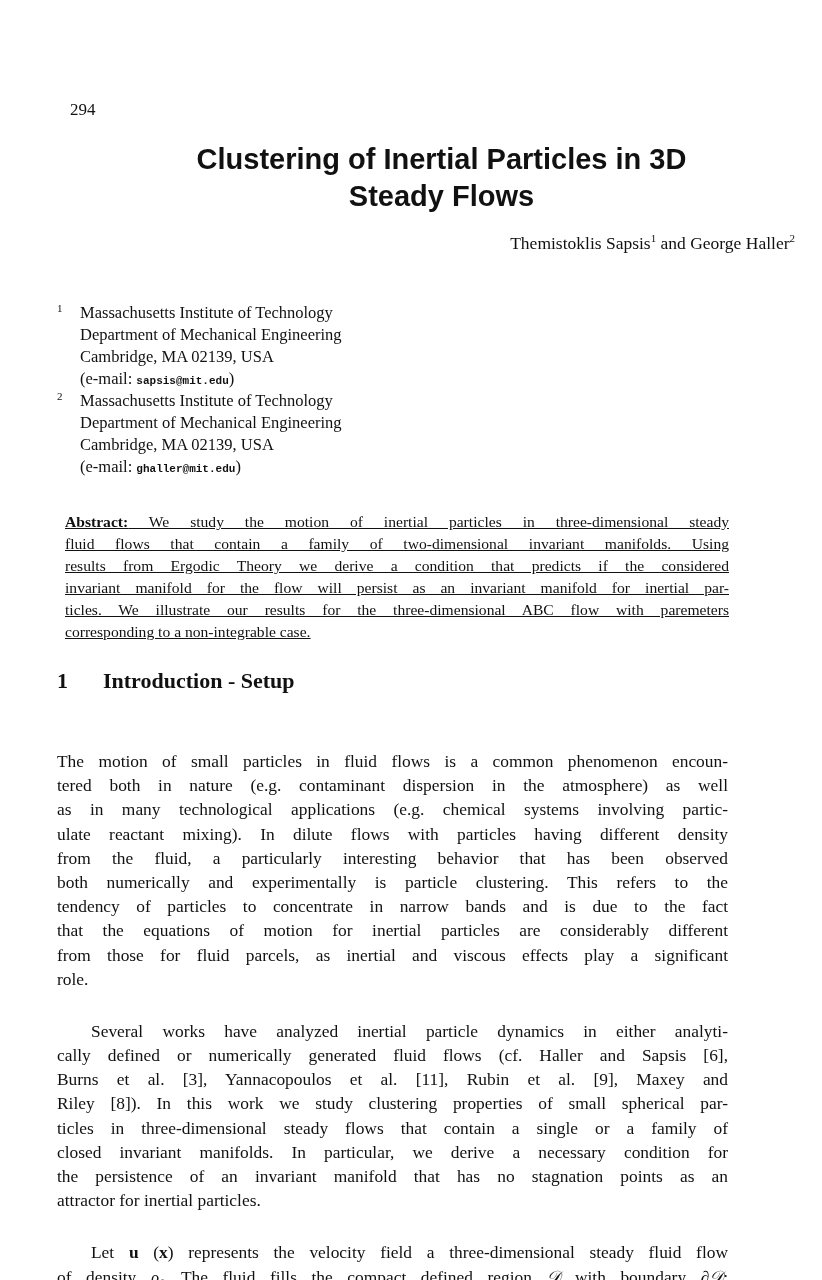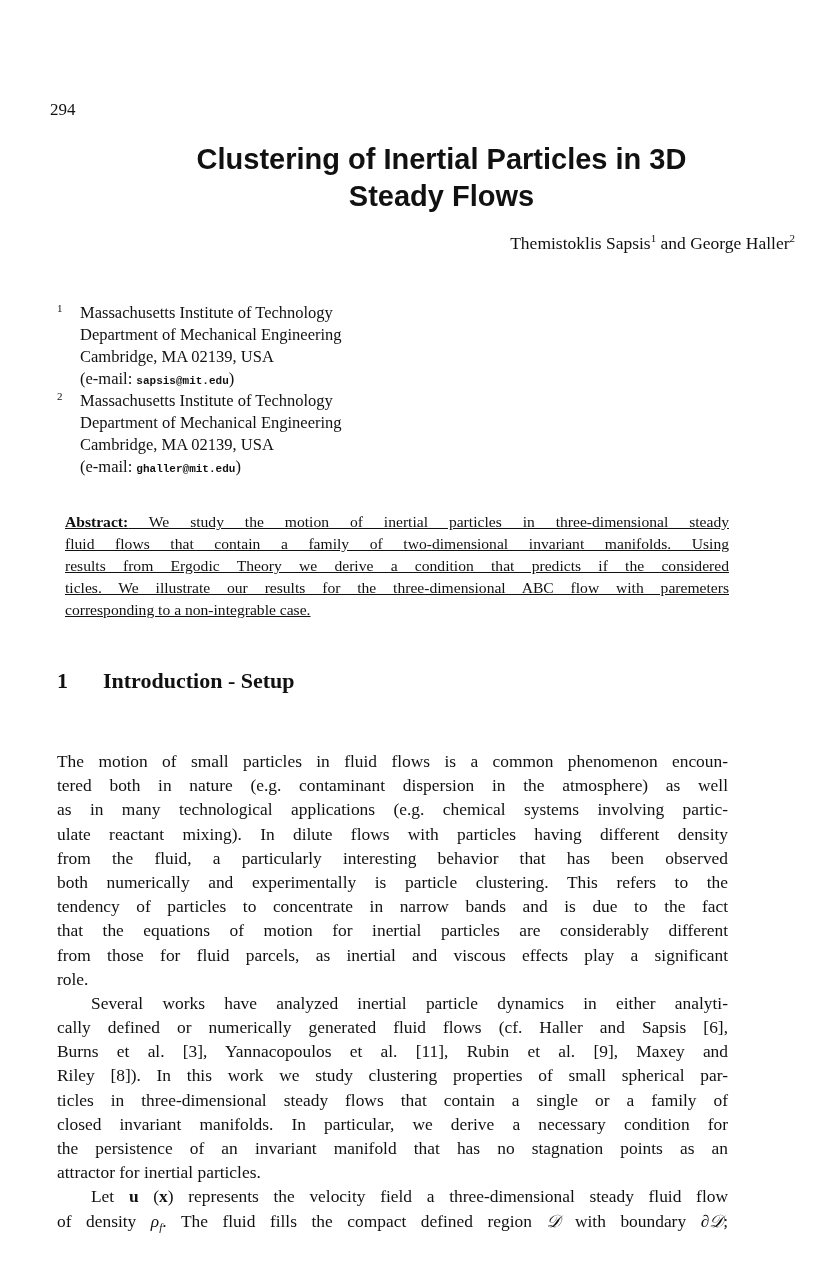--- a/index.html
+++ b/index.html
@@ -2,21 +2,21 @@
 <html><head>
 <meta charset="utf-8">
 <style>
   html, body { margin: 0; padding: 0; background: #ffffff; }
   body {
     width: 822px; height: 1280px; position: relative; overflow: hidden;
     font-family: "DejaVu Serif", "Liberation Serif", serif;
     color: #111;
   }
   .abs { position: absolute; }
-  .pagenum { left: 50px; top: 100px; font-size: 17px; font-family: "Liberation Serif", serif; }
+  .pagenum { left: 70px; top: 100px; font-size: 17px; font-family: "Liberation Serif", serif; }
   .title {
     left: 0; width: 795px; top: 141px; text-align: center;
     font-family: Liberation Sans, sans-serif; font-weight: bold; font-size: 29px; line-height: 37px; margin-left: 44px;
   }
   .authors {
     left: 0; width: 795px; top: 232px; text-align: right;
     font-family: "Liberation Serif", serif; font-size: 17.5px;
   }
   .authors sup { font-size: 11px; }
   .affil {
@@ -38,21 +38,21 @@
     left: 57px; top: 668px;
     font-family: "Liberation Serif", serif; font-weight: bold; font-size: 22px;
   }
   .section .num { display: inline-block; width: 46px; }
   .body {
     left: 57px; width: 671px; top: 749px;
     font-family: "Liberation Serif", serif; font-size: 17.4px; line-height: 24.2px;
   }
   .body .line { display: block; text-align: justify; text-align-last: justify; height: 24.2px; white-space: nowrap; }
   .body .line.last { text-align-last: left; }
-  .body .line.indent { padding-left: 34px; }
+  .body .line.indent { padding-left: 34px; margin-top: 28px; }
   .boldvec { font-weight: bold; }
   .ital { font-style: italic; }
 </style>
 </head>
 <body>
 
 <div class="abs pagenum">294</div>
 
 <div class="abs title">
   <div>Clustering of Inertial Particles in 3D</div>
@@ -80,20 +80,21 @@
     <div>Department of Mechanical Engineering</div>
     <div>Cambridge, MA 02139, USA</div>
     <div><span style="white-space:pre">(e-mail: </span><span class="mono">ghaller@mit.edu</span><span>)</span></div>
   </div>
 </div>
 
 <div class="abs abstract">
   <span class="line"><span class="bold">Abstract:</span><span style="white-space:pre"> We study the motion of inertial particles in three-dimensional steady</span></span>
   <span class="line">fluid flows that contain a family of two-dimensional invariant manifolds. Using</span>
   <span class="line">results from Ergodic Theory we derive a condition that predicts if the considered</span>
+  <span class="line">invariant manifold for the flow will persist as an invariant manifold for inertial par-</span>
   <span class="line">ticles. We illustrate our results for the three-dimensional ABC flow with paremeters</span>
   <span class="line last">corresponding to a non-integrable case.</span>
 </div>
 
 <div class="abs section">
   <span class="num">1</span><span>Introduction - Setup</span>
 </div>
 
 <div class="abs body">
   <span class="line">The motion of small particles in fluid flows is a common phenomenon encoun-</span>

